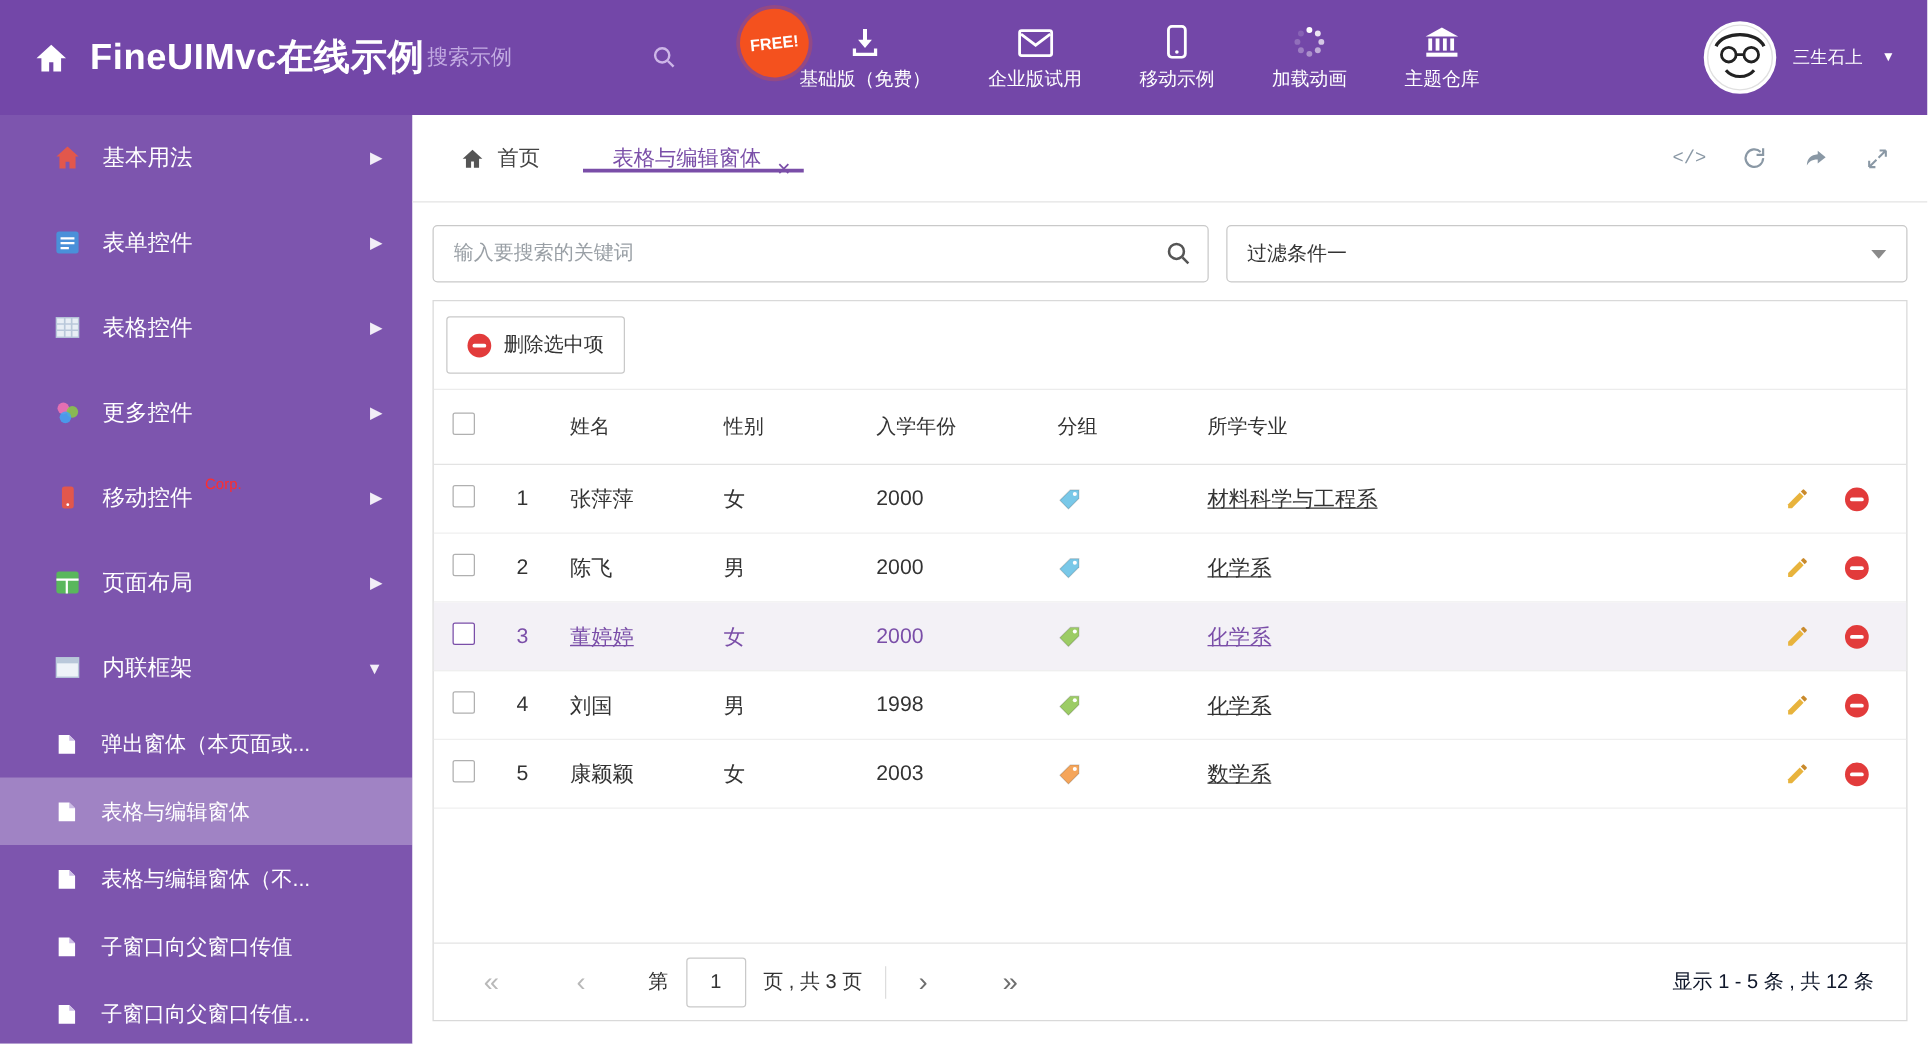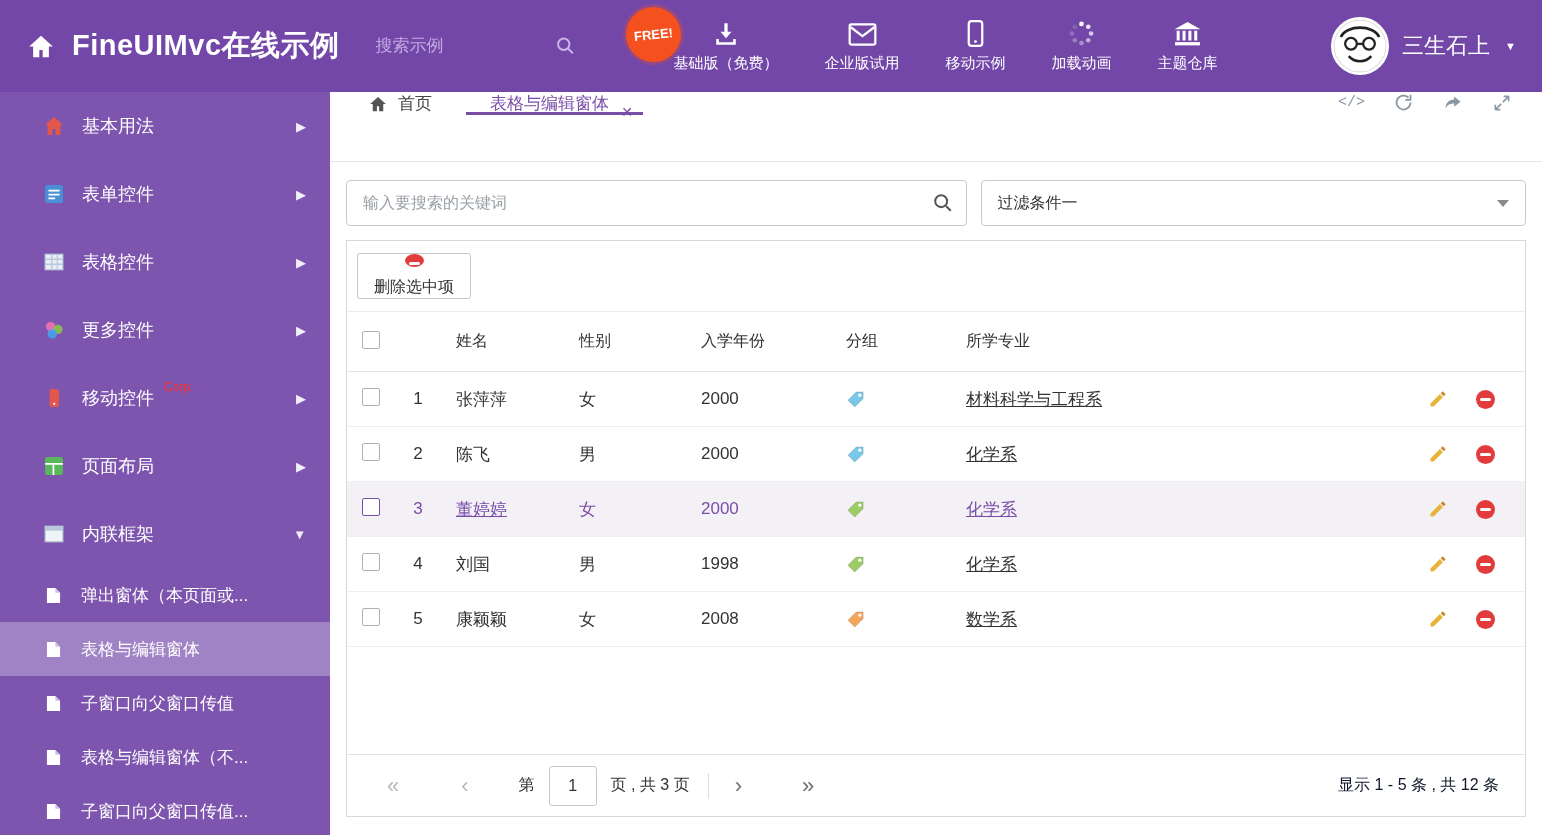--- a/index.html
+++ b/index.html
@@ -4,67 +4,67 @@
 <style>
   * { margin:0; padding:0; box-sizing:border-box; }
   html,body { width:1542px; height:835px; overflow:hidden; background:#fff;
     font-family:"Liberation Sans","DejaVu Sans",sans-serif; }
   .app { width:1542px; height:835px; display:flex; flex-direction:column; }
 
   
   header { height:92px; flex:0 0 92px; background:var(--header-bg,#7347a8); display:flex; align-items:center; color:#fff; }
   .brand { display:flex; align-items:center; gap:16px; padding-left:26px; cursor:pointer; }
   .brand .title { font-size:29px; font-weight:bold; letter-spacing:.5px; }
-  .hsearch { margin-left:34px; width:204px; position:relative; display:flex; align-items:center; }
+  .hsearch { width:204px; position:relative; display:flex; align-items:center; }
   .hsearch input { width:100%; background:transparent; border:none; outline:none; color:#fff; font-size:17px; padding:6px 30px 6px 2px; }
   .hsearch input::placeholder { color:#c2abe2; }
   .hsearch .hsearch-icon { position:absolute; right:2px; top:50%; transform:translateY(-50%); line-height:0; }
   .hnav { display:flex; align-items:flex-end; gap:46px; margin-left:96px; }
   .hnav-item { display:flex; flex-direction:column; align-items:center; gap:7px; font-size:15px; color:#fff; position:relative; cursor:pointer; white-space:nowrap; }
   .hnav-item .nicon { height:28px; display:flex; align-items:flex-end; line-height:0; }
   .free-badge { position:absolute; left:-48px; top:-12px; width:55px; height:55px; border-radius:50%; background:#f4511e; color:#fff; font-weight:bold; font-size:13px; display:flex; align-items:center; justify-content:center; transform:rotate(-6deg); box-shadow:0 0 0 3px rgba(244,81,30,.25); z-index:2; }
   .huser { margin-left:auto; display:flex; align-items:center; gap:13px; padding-right:26px; cursor:pointer; }
   .avatar { width:58px; height:58px; border-radius:50%; overflow:hidden; background:#fff; line-height:0; border:2px solid #fff; }
-  .uname { font-size:22px; }
+  .uname { font-size:14px; }
   .udown { font-size:11px; margin-left:2px; }
 
   
   .body-row { flex:1; display:flex; min-height:0; }
 
   
   .sidebar { width:330px; flex:0 0 330px; background:var(--sidebar-bg,#7d55ae); color:#fff; overflow:hidden; }
   .side-item { height:68px; display:flex; align-items:center; padding:0 24px 0 44px; gap:18px; font-size:18px; cursor:pointer; }
   .side-item .sicon { width:20px; height:20px; line-height:0; flex:0 0 20px; }
   .side-item .chev { margin-left:auto; font-size:13px; color:rgba(255,255,255,.9); }
   .side-badge { color:#ff2d2d; font-size:12px; margin-left:-8px; align-self:flex-start; margin-top:16px; }
   .subitem { height:54px; display:flex; align-items:center; padding:0 24px 0 46px; gap:20px; font-size:17px; cursor:pointer; }
   .subitem.active { background:rgba(255,255,255,.27); }
   .subitem .file-icon { line-height:0; }
 
   
   .main { flex:1; background:#fff; display:flex; flex-direction:column; min-width:0; }
-  .tabbar { height:70px; flex:0 0 70px; border-bottom:1px solid #e3e3e3; display:flex; align-items:flex-start; padding-left:16px; }
+  .tabbar { height:70px; flex:0 0 70px; border-bottom:1px solid #e3e3e3; display:flex; align-items:center; padding-left:16px; }
   .tab-home { display:flex; align-items:center; gap:10px; padding:0 22px; font-size:17px; color:#444; cursor:pointer; }
   .tab-active { position:relative; display:flex; align-items:center; padding:0 34px 0 24px; font-size:17px; color:var(--accent,#7a4ea8); box-shadow:inset 0 -3px 0 var(--accent,#7a4ea8); margin-left:12px; cursor:pointer; }
   .tab-close { position:absolute; top:12px; right:10px; font-size:14px; color:var(--accent,#7a4ea8); cursor:pointer; }
   .tab-tools { margin-left:auto; display:flex; align-items:center; gap:28px; padding-right:30px; color:#8a98a5; }
   .tab-tools .ticon { line-height:0; cursor:pointer; }
   .code-icon { font-family:"Liberation Mono","DejaVu Sans Mono",monospace; font-size:15px; color:#8a98a5; cursor:pointer; }
 
   .filter-row { display:flex; gap:14px; margin:18px 16px 0 16px; }
   .search-box { width:672px; height:46px; border:1px solid #c9c9c9; border-radius:4px; position:relative; display:flex; align-items:center; background:#fff; }
   .search-box input { flex:1; border:none; outline:none; font-size:16px; color:#333; padding:0 44px 0 16px; background:transparent; }
   .search-box input::placeholder { color:#9aa0a6; }
   .search-box .search-icon { position:absolute; right:12px; line-height:0; cursor:pointer; }
   .dropdown { width:588px; height:46px; border:1px solid #c9c9c9; border-radius:4px; display:flex; align-items:center; padding:0 16px; font-size:16px; color:#333; cursor:pointer; background:#fff; }
   .caret { margin-left:auto; width:0; height:0; border-left:6px solid transparent; border-right:6px solid transparent; border-top:7px solid #8a8a8a; }
 
   .panel { margin:14px 16px 0 16px; border:1px solid #d9d9d9; height:577px; display:flex; flex-direction:column; background:#fff; }
   .toolbar { display:flex; justify-content:space-between; padding:12px 10px; border-bottom:1px solid #ececec; }
-  .btn { height:46px; border:1px solid #c9c9c9; border-radius:3px; background:#fff; display:flex; align-items:center; gap:10px; padding:0 16px; font-size:16px; color:#333; cursor:pointer;flex-direction:column; }
+  .btn { height:46px; border:1px solid #c9c9c9; border-radius:3px; background:#fff; display:flex; align-items:center; gap:10px; padding:0 16px; font-size:16px; color:#333; cursor:pointer; }
 
   .grid-head,.grid-row { display:grid; grid-template-columns:48px 46px 123px 122px 145px 120px 1fr 110px; align-items:center; }
   .grid-head { height:60px; flex:0 0 60px; border-bottom:1px solid #e3e3e3; font-size:16px; color:#333; }
   .grid-row { height:55px; flex:0 0 55px; border-bottom:1px solid #efefef; font-size:17px; color:#333; }
   .cell-cb { padding-left:15px; }
   .cb { width:18px; height:18px; border:1px solid #b0b0b0; border-radius:2px; background:#fff; display:inline-block; cursor:pointer; }
   .cell-num { text-align:center; color:#333; }
   .cell-pad { padding-left:15px; }
   .cell-tag { padding-left:15px; line-height:0; }
   .cell-actions { display:flex; justify-content:flex-end; gap:28px; padding-right:30px; align-items:center; }
@@ -274,30 +274,30 @@
     </span>
     <span data-field="label">表格与编辑窗体</span>
   </div>
           <div class="subitem">
     <span class="file-icon">
       <svg width="15" height="17" viewBox="0 0 16 18">
                 <path d="M1 1h9l5 5v11H1z" fill="#fff"></path>
                 <path d="M10 1l5 5h-5z" fill="#cdbde6"></path>
               </svg>
     </span>
-    <span data-field="label">子窗口向父窗口传值</span>
+    <span data-field="label">表格与编辑窗体（不...</span>
   </div>
           <div class="subitem">
     <span class="file-icon">
       <svg width="15" height="17" viewBox="0 0 16 18">
                 <path d="M1 1h9l5 5v11H1z" fill="#fff"></path>
                 <path d="M10 1l5 5h-5z" fill="#cdbde6"></path>
               </svg>
     </span>
-    <span data-field="label">表格与编辑窗体（不...</span>
+    <span data-field="label">子窗口向父窗口传值</span>
   </div>
           <div class="subitem">
     <span class="file-icon">
       <svg width="15" height="17" viewBox="0 0 16 18">
                 <path d="M1 1h9l5 5v11H1z" fill="#fff"></path>
                 <path d="M10 1l5 5h-5z" fill="#cdbde6"></path>
               </svg>
     </span>
     <span data-field="label">子窗口向父窗口传值...</span>
   </div>
@@ -466,21 +466,21 @@
                   </svg>
       </span>
       <span class="icon-minus"></span>
     </span>
   </div>
             <div class="grid-row">
     <span class="cell-cb"><span class="cb"></span></span>
     <span class="cell-num" data-field="num">5</span>
     <span class="cell-pad" data-field="name">康颖颖</span>
     <span class="cell-pad" data-field="gender">女</span>
-    <span class="cell-pad" data-field="year">2008</span>
+    <span class="cell-pad" data-field="year">2003</span>
     <span class="cell-tag" data-field="tag">
       <svg width="19" height="19" viewBox="0 0 20 20">
                   <path d="M18 2h-7.2L2 10.8 9.2 18 18 9.2z" fill="#f5a55a" stroke="rgba(0,0,0,.15)"></path>
                   <circle cx="14.6" cy="5.4" r="1.7" fill="#fff"></circle>
                 </svg>
     </span>
     <span class="cell-pad"><a class="major-link" data-field="major">数学系</a></span>
     <span class="cell-actions">
       <span class="edit-icon">
         <svg width="20" height="20" viewBox="0 0 24 24">

